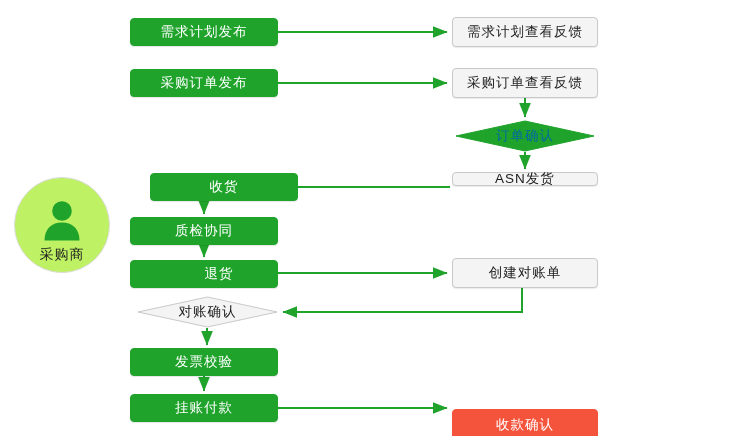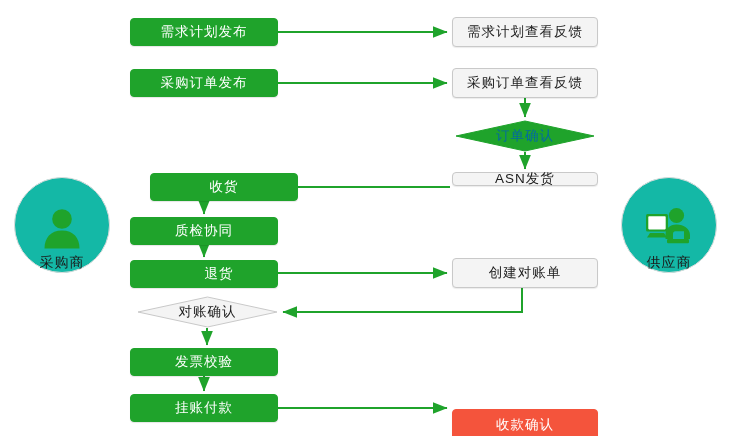--- a/index.html
+++ b/index.html
@@ -80,26 +80,26 @@
   }
   .diamond.green .dmd-label { color: #0369a1; }
   .diamond.light .dmd-label { color: #1b1b1b; }
 
   
   .role {
     position: absolute;
     width: 96px;
     height: 96px;
     border-radius: 50%;
-    background: #14b8a6;
+    background: #bef264;
     border: 1px solid #dcdcdc;
     display: flex;
     flex-direction: column;
     align-items: center;
-    justify-content: flex-end;
+    justify-content: center;
     box-sizing: border-box;
     padding-top: 12px;
   }
   .role .role-icon {
     width: 52px;
     height: 46px;
     display: block;
   }
   .role .role-label {
     margin-top: 2px;
@@ -188,30 +188,14 @@
     </div>
 
   <div class="role" style="left:14px; top:177px;">
     <svg class="role-icon" viewBox="0 0 52 46" xmlns="http://www.w3.org/2000/svg">
       <circle cx="26" cy="13" r="9.8" fill="#1fa32b"></circle>
       <path d="M 26 24.5 C 14.5 24.5 8.5 32 8.5 42.5 L 43.5 42.5 C 43.5 32 37.5 24.5 26 24.5 Z" fill="#1fa32b"></path>
     </svg>
     <span class="role-label">采购商</span>
   </div>
 
-  <div class="role" style="left:621px; top:177px;">
-    <svg class="role-icon" viewBox="0 0 52 46" xmlns="http://www.w3.org/2000/svg">
-
-      <rect x="3" y="8" width="22" height="17.5" rx="1.6" fill="#1fa32b"></rect>
-      <rect x="5.3" y="10.2" width="17.4" height="13.2" rx="0.8" fill="#ffffff"></rect>
-      <path d="M 7 27 L 21 27 L 24 31.5 L 4 31.5 Z" fill="#1fa32b"></path>
-
-      <circle cx="33.5" cy="9.5" r="7.6" fill="#1fa32b"></circle>
-
-      <path d="M 33.5 18.5 C 26.5 18.5 22.5 22.8 22.5 29 L 22.5 33 L 30 33 L 30 27.5
-               C 30 26.2 31 25.2 32.2 25.2 L 41 25.2 L 41 33 L 47 33 L 47 29
-               C 47 22.8 41 18.5 33.5 18.5 Z" fill="#1fa32b"></path>
-      <rect x="24" y="33" width="22" height="4.2" rx="1.2" fill="#1fa32b"></rect>
-    </svg>
-    <span class="role-label">供应商</span>
-  </div>
 
 </div>
 
 </body></html>

